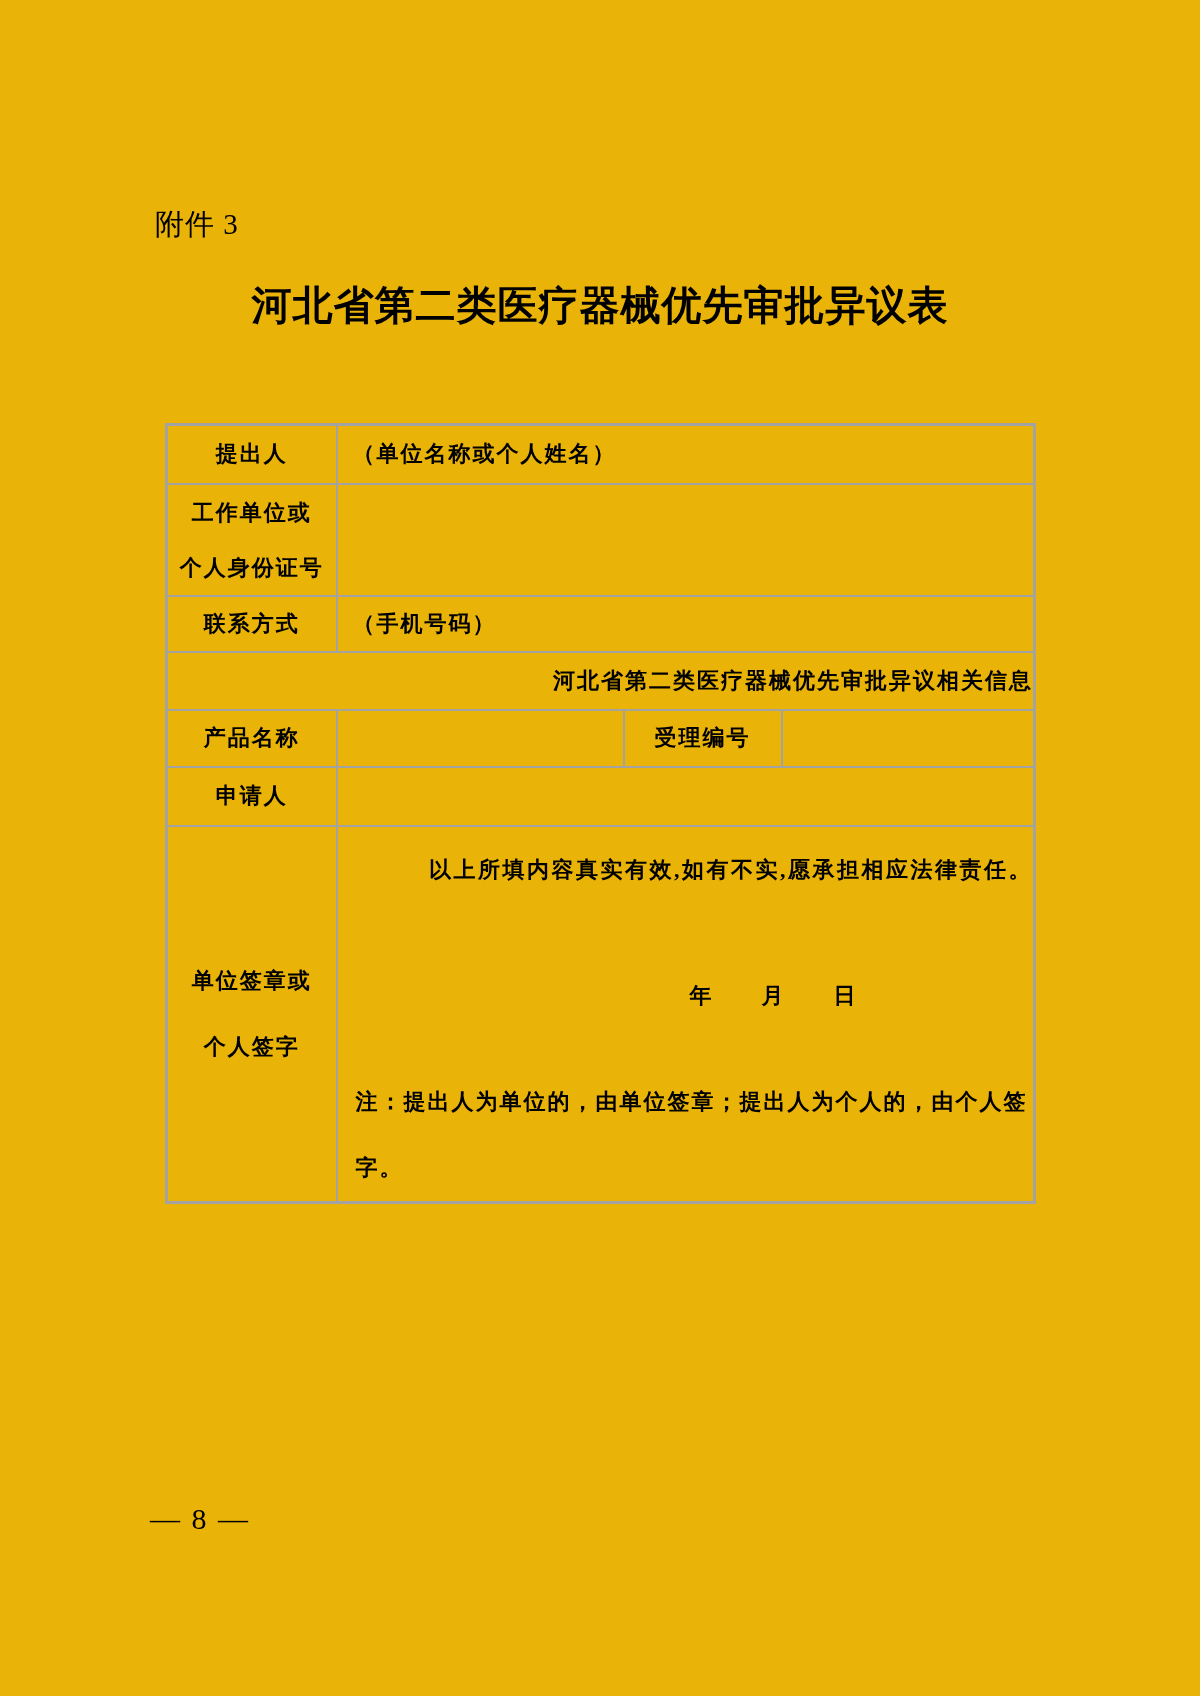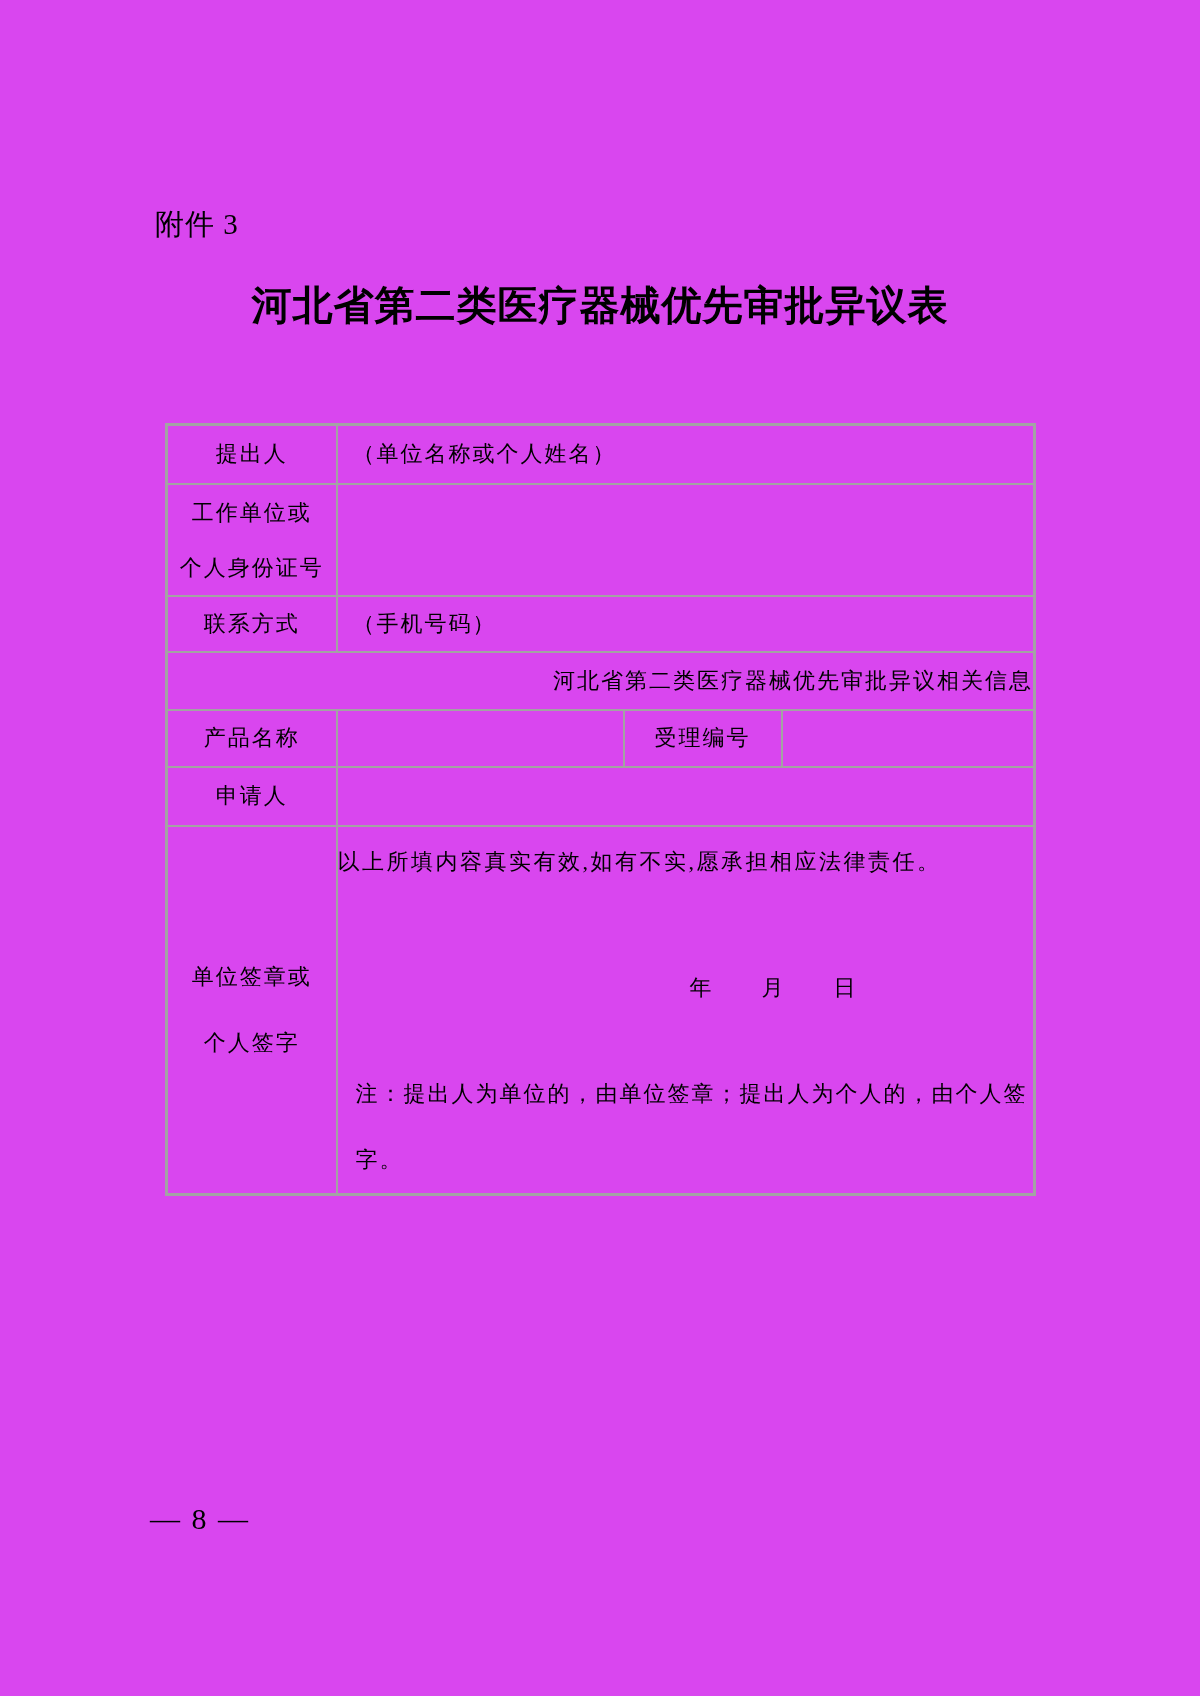--- a/index.html
+++ b/index.html
@@ -1,21 +1,21 @@
 <!DOCTYPE html>
 <html><head>
 <meta charset="utf-8">
 <style>
   * { margin: 0; padding: 0; box-sizing: border-box; }
   html, body { background: #e8e8e8; }
   .page {
     position: relative;
     width: 1200px;
     height: 1696px;
-    background: #d946ef;
+    background: #eab308;
     margin: 0 auto;
     font-family: "Liberation Serif", "DejaVu Serif", serif;
     color: #000000;
     overflow: hidden;
   }
   .attachment-label {
     position: absolute;
     left: 155px;
     top: 205px;
     font-size: 29px;
@@ -36,40 +36,41 @@
     left: 165px;
     top: 423px;
     width: 868px;
     border-collapse: collapse;
     table-layout: fixed;
     font-size: 22px;
     letter-spacing: 2px;
   }
   table.form, table.form td {
     border: 2px solid #a3a3a3;
+    font-weight: bold;
   }
   table.form { border-width: 3px; }
   td { vertical-align: middle; }
   .r1 { height: 59px; }
   .r2 { height: 112px; margin-top: 24px; }
   .r3 { height: 56px; }
   .r4 { height: 58px; }
   .r5 { height: 57px; }
   .r6 { height: 59px; }
   .r7 { height: 244px; }
   .r8 { height: 368px; }
   .label-cell { text-align: center; }
   .label-2line { text-align: center; line-height: 55px; }
   .label-2line.wide-gap { line-height: 66px; }
   .value-cell { text-align: left; padding-left: 15px; }
   .section-header-cell { text-align: right; }
   .sign-content-cell { vertical-align: top; padding: 0; }
   .declaration-line {
-    margin-top: 20px;
-    text-align: left;
+    margin-top: 28px;
+    text-align: right;
     letter-spacing: 2.5px;
   }
   .date-line {
     margin-top: 96px;
     padding-left: 352px;
     letter-spacing: 2px;
   }
   .note-line {
     margin-top: 58px;
     margin-left: 18px;

